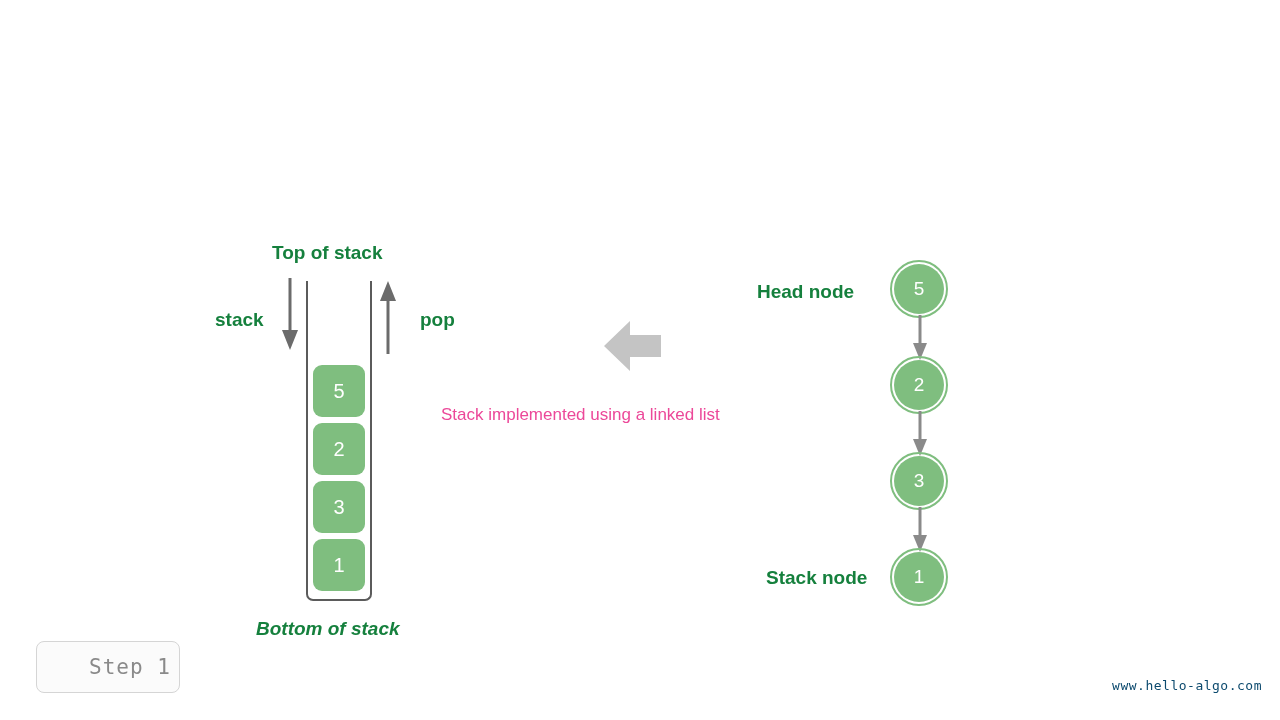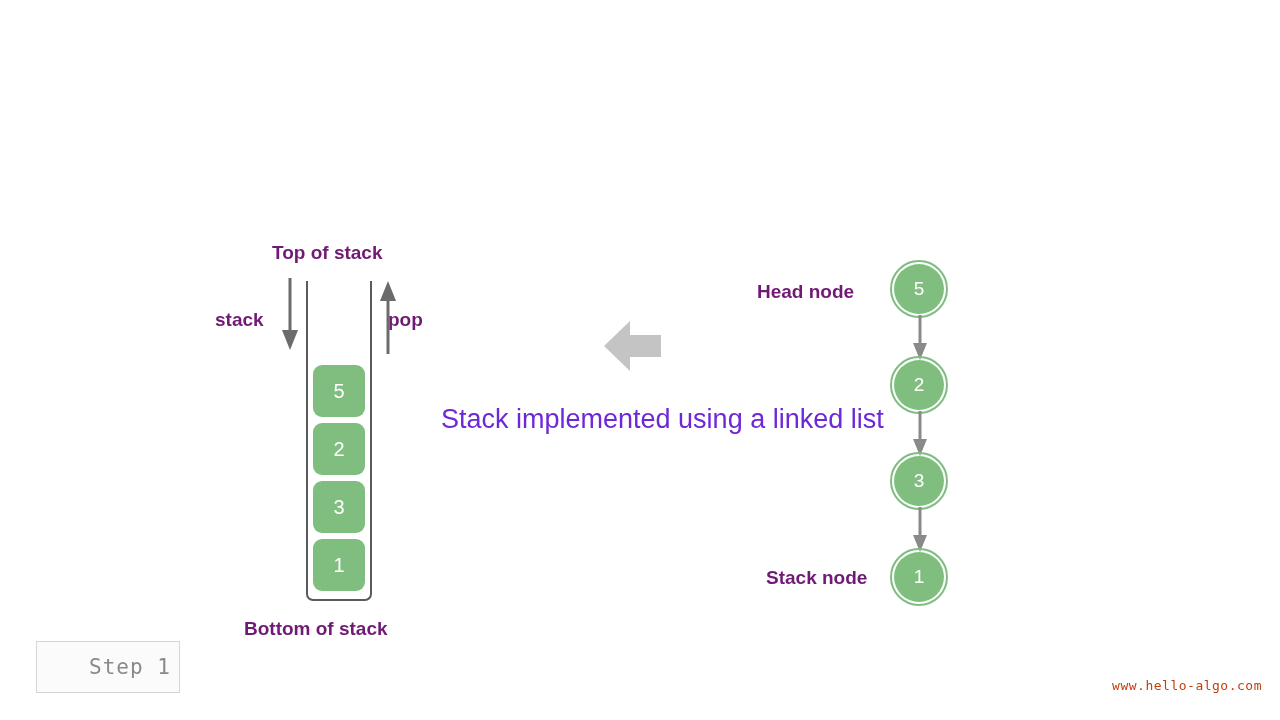--- a/index.html
+++ b/index.html
@@ -15,30 +15,30 @@
     font-family: "Liberation Sans", sans-serif;
     -webkit-font-smoothing: antialiased;
   }
 
   
   .lbl-bold {
     position: absolute;
     font-family: "Liberation Sans", sans-serif;
     font-weight: bold;
     font-size: 19px;
-    color: #701a75;
+    color: #15803d;
     white-space: nowrap;
     line-height: 1;
   }
   .lbl-muted {
     position: absolute;
     font-family: "Liberation Sans", sans-serif;
     font-weight: normal;
-    font-size: 27px;
-    color: #6d28d9;
+    font-size: 17px;
+    color: #ec4899;
     white-space: nowrap;
     line-height: 1;
   }
 
   
   #stack-figure { position: absolute; left: 0; top: 0; width: 520px; height: 720px; }
 
   .stack-container {
     position: absolute;
     left: 306px;
@@ -100,76 +100,76 @@
   }
 
   
   #step-badge {
     position: absolute;
     left: 36px;
     top: 641px;
     width: 144px;
     height: 52px;
     border: 1px solid #d5d5d5;
-    border-radius: 0;
+    border-radius: 8px;
     background: #fbfbfb;
     display: flex;
     align-items: center;
     justify-content: center;
     font-family: "DejaVu Sans Mono", "Liberation Mono", monospace;
     font-size: 21px;
     letter-spacing: 1px;
     color: #8a8a8a;
     box-sizing: border-box;
     padding-left: 44px;
   }
 
   
   #watermark {
     position: absolute;
     right: 18px;
     top: 678px;
     font-family: "DejaVu Sans Mono", "Liberation Mono", monospace;
     font-size: 13px;
-    color: #c2410c;
+    color: #0c4a6e;
     letter-spacing: 0.5px;
     white-space: nowrap;
   }
 
   svg { overflow: visible; }
 </style>
 </head>
 <body>
 
 <div id="stack-figure">
 
   <div class="lbl-bold" style="left:272px; top:243px;">Top of stack</div>
 
   <div class="lbl-bold" style="left:215px; top:310px;">stack</div>
 
-  <div class="lbl-bold" style="left:388px; top:310px;text-align:center;">pop</div>
+  <div class="lbl-bold" style="left:420px; top:310px;text-align:center;">pop</div>
 
   <svg style="position:absolute; left:272px; top:272px;" width="40" height="90">
     <line x1="18" y1="6" x2="18" y2="62" stroke="#6b6b6b" stroke-width="3"></line>
     <polygon points="18,78 10,58 26,58" fill="#6b6b6b"></polygon>
   </svg>
 
   <svg style="position:absolute; left:370px; top:272px;" width="40" height="90">
     <line x1="18" y1="82" x2="18" y2="24" stroke="#6b6b6b" stroke-width="3"></line>
     <polygon points="18,9 10,29 26,29" fill="#6b6b6b"></polygon>
   </svg>
 
   <div class="stack-container"></div>
 
   <div class="stack-block" style="top:365px;">5</div>
   <div class="stack-block" style="top:423px;">2</div>
   <div class="stack-block" style="top:481px;">3</div>
   <div class="stack-block" style="top:539px;">1</div>
 
-  <div class="lbl-bold" style="left:244px; top:619px;">Bottom of stack</div>
+  <div class="lbl-bold" style="left:256px; top:619px;font-style:italic;">Bottom of stack</div>
 </div>
 
 <div>
   <svg style="position:absolute; left:604px; top:318px;" width="60" height="60">
     <polygon points="0,28 26,3 26,17 57,17 57,39 26,39 26,53" fill="#c4c4c4"></polygon>
   </svg>
 
   <div class="lbl-muted" style="left:441px; top:406px;">Stack implemented using a linked list</div>
 </div>
 

